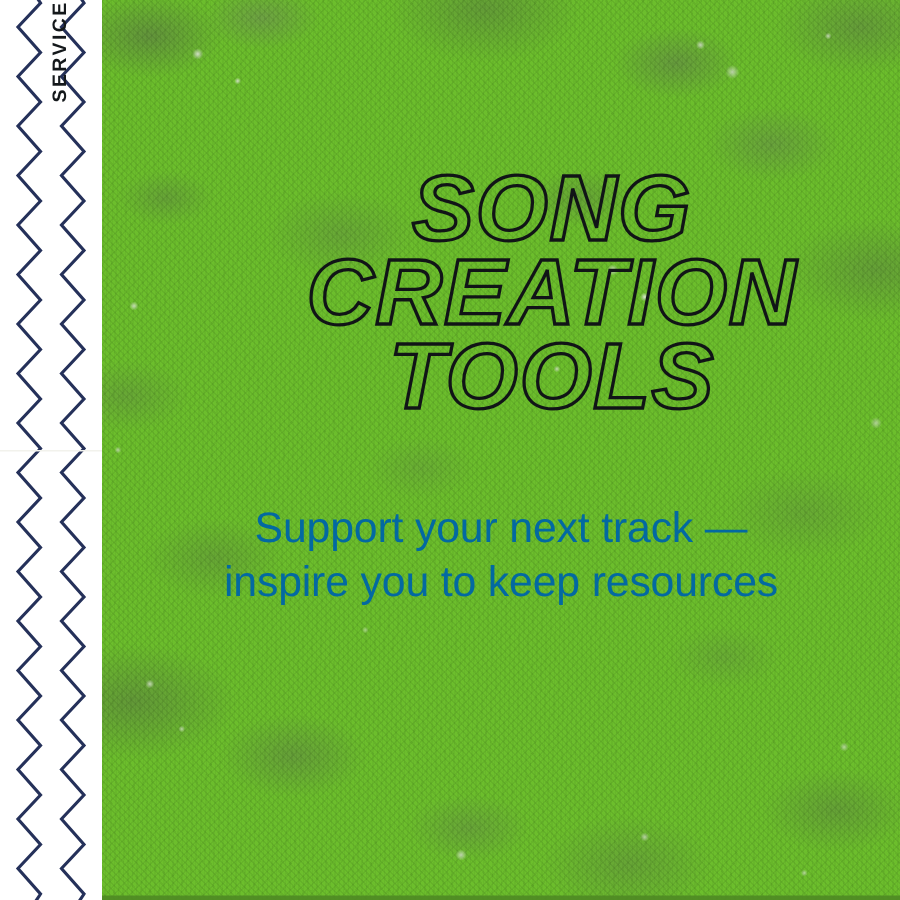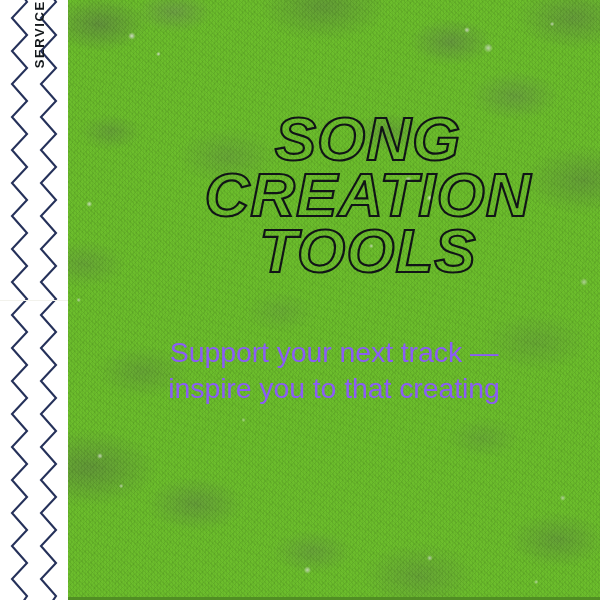--- a/index.html
+++ b/index.html
@@ -171,21 +171,21 @@
     text-anchor: middle;
   }
 
   
   #body-copy {
     position: absolute;
     left: 68px;
     top: 334px;
     width: 532px;
     text-align: center;
-    color: #8b5cf6;
+    color: #0369a1;
     font-family: "Liberation Sans", sans-serif;
     font-size: 28.5px;
     font-weight: 400;
     line-height: 36px;
     letter-spacing: -0.1px;
   }
   #body-copy .bline {
     display: block;
     white-space: nowrap;
   }
@@ -217,16 +217,16 @@
   <div id="headline">
     <svg id="headline-svg" width="500" height="196" viewBox="0 0 500 196">
       <text class="hl-text" x="250" y="56" font-size="49.84">SONG</text>
       <text class="hl-text" x="250" y="112" font-size="56.85">CREATION</text>
       <text class="hl-text" x="250" y="168" font-size="61.30">TOOLS</text>
     </svg>
   </div>
 
   <div id="body-copy">
     <span class="bline">Support your next track —</span>
-    <span class="bline">inspire you to that creating</span>
+    <span class="bline">inspire you to keep resources</span>
   </div>
 
 </div>
 
 </body></html>

